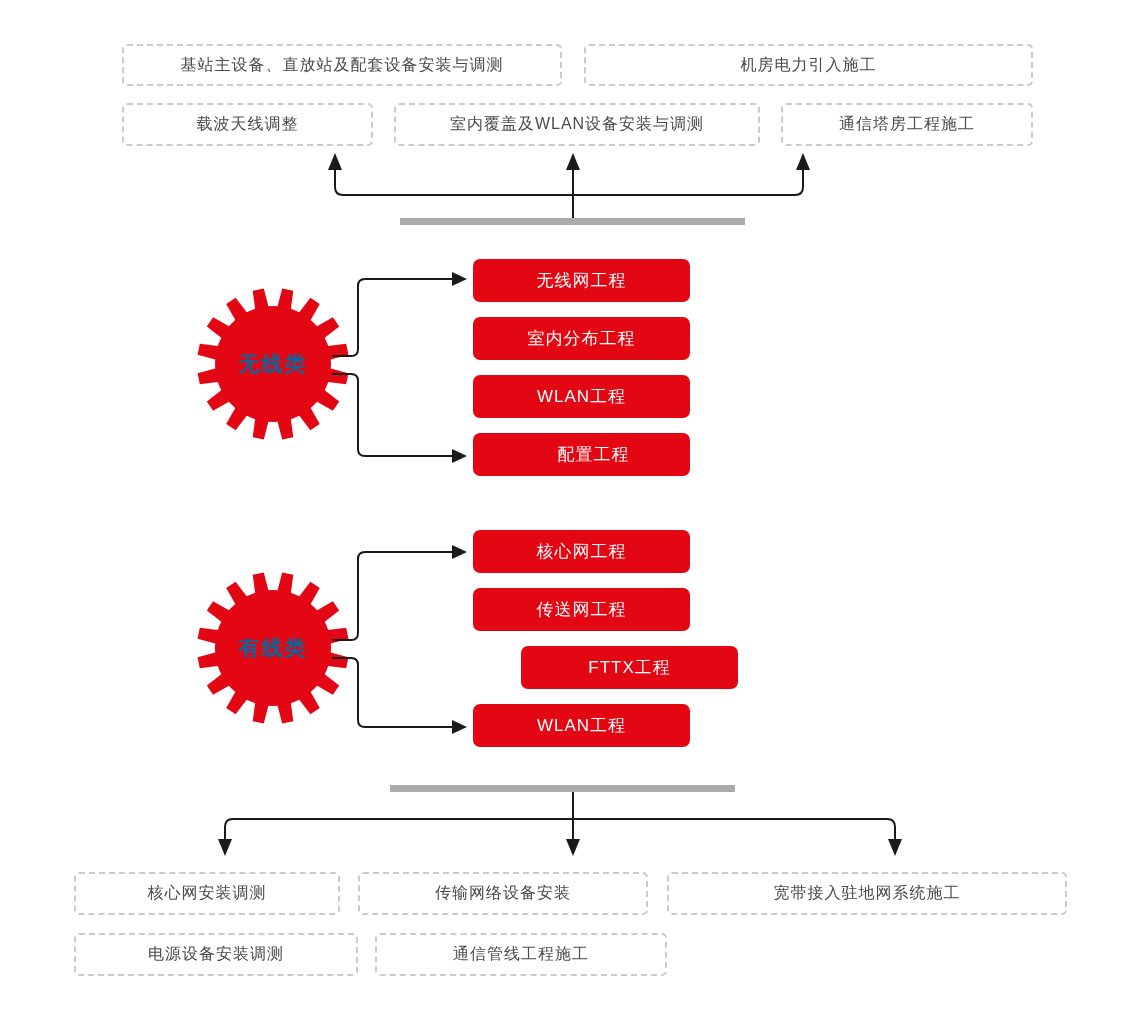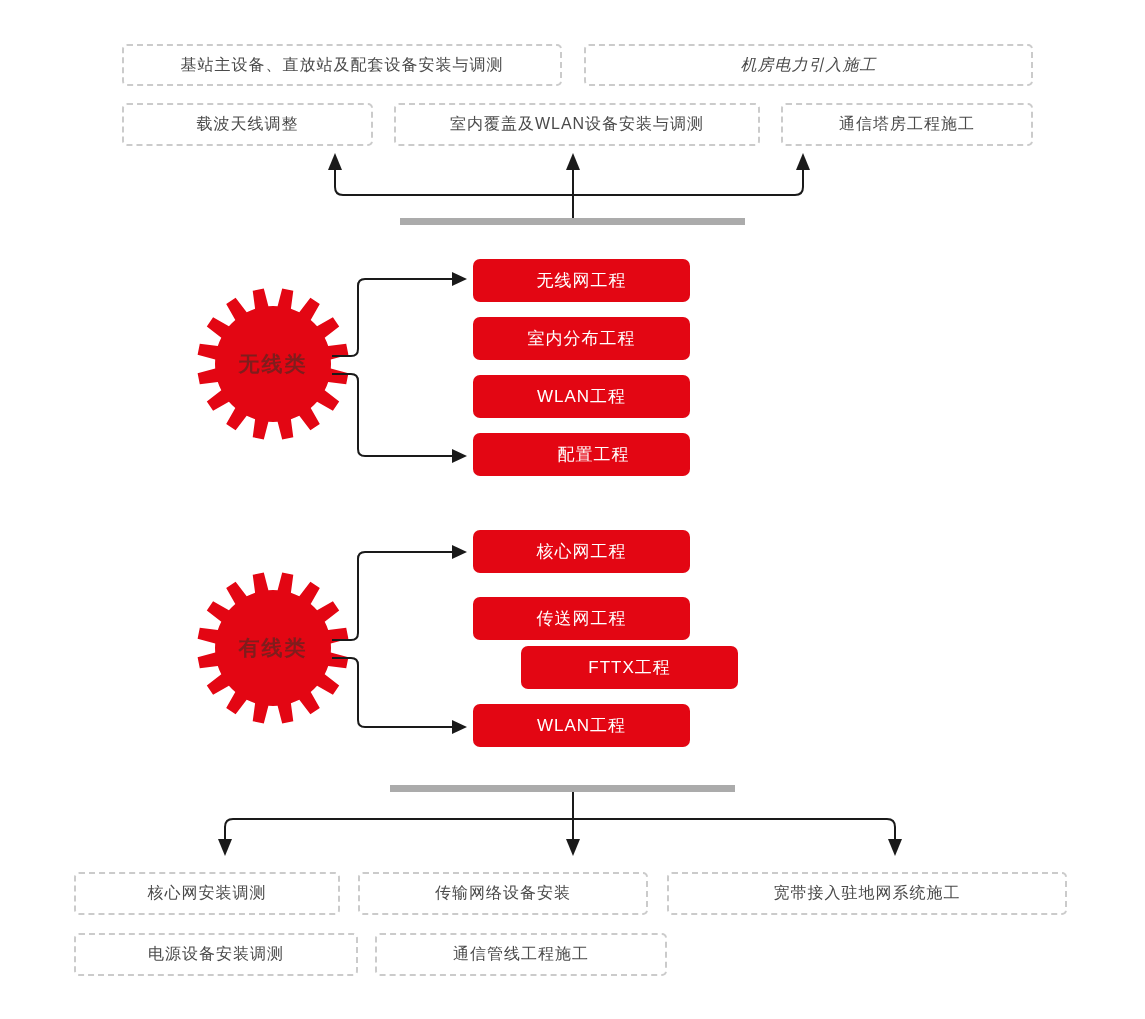--- a/index.html
+++ b/index.html
@@ -33,21 +33,21 @@
     display:flex;align-items:center;justify-content:center;
     color:#ffffff;
     font-size:17px;
     letter-spacing:1px;
     white-space:nowrap;
   }
   .gear-label{
     position:absolute;
     left:193px;width:160px;
     text-align:center;
-    color:#7f1d1d;
+    color:#0369a1;
     font-size:21px;
     font-weight:bold;
     letter-spacing:2px;
     line-height:24px;
   }
   .gray-bar{position:absolute;height:7px;width:345px;background:var(--bar,#ababab);}
 </style>
 </head>
 <body>
 
@@ -87,37 +87,37 @@
       <polygon points="225,856 218,839 232,839"></polygon>
       <polygon points="573,856 566,839 580,839"></polygon>
       <polygon points="895,856 888,839 902,839"></polygon>
     </g>
   </svg>
 
   <div class="gray-bar" style="left:400px;top:218px;"></div>
   <div class="gray-bar" style="left:390px;top:785px;"></div>
 
   <div class="dash-box" style="left:122px;top:44px;width:440px;height:42px;">基站主设备、直放站及配套设备安装与调测</div>
-  <div class="dash-box" style="left:584px;top:44px;width:449px;height:42px;font-style:italic;">机房电力引入施工</div>
+  <div class="dash-box" style="left:584px;top:44px;width:449px;height:42px;">机房电力引入施工</div>
 
   <div class="dash-box" style="left:122px;top:103px;width:251px;height:43px;">载波天线调整</div>
   <div class="dash-box" style="left:394px;top:103px;width:366px;height:43px;">室内覆盖及WLAN设备安装与调测</div>
   <div class="dash-box" style="left:781px;top:103px;width:252px;height:43px;">通信塔房工程施工</div>
 
   <div class="gear-label" style="top:352px;">无线类</div>
 
   <div class="red-box" style="top:259px;">无线网工程</div>
   <div class="red-box" style="top:317px;">室内分布工程</div>
   <div class="red-box" style="top:375px;">WLAN工程</div>
   <div class="red-box" style="top:433px;padding-left:24px;">配置工程</div>
 
   <div class="gear-label" style="top:636px;">有线类</div>
 
   <div class="red-box" style="top:530px;">核心网工程</div>
-  <div class="red-box" style="top:588px;margin-top:9px;">传送网工程</div>
+  <div class="red-box" style="top:588px;">传送网工程</div>
   <div class="red-box" style="top:646px;margin-left:48px;">FTTX工程</div>
   <div class="red-box" style="top:704px;">WLAN工程</div>
 
   <div class="dash-box" style="left:74px;top:872px;width:266px;height:43px;">核心网安装调测</div>
   <div class="dash-box" style="left:358px;top:872px;width:290px;height:43px;">传输网络设备安装</div>
   <div class="dash-box" style="left:667px;top:872px;width:400px;height:43px;">宽带接入驻地网系统施工</div>
 
   <div class="dash-box" style="left:74px;top:933px;width:284px;height:43px;">电源设备安装调测</div>
   <div class="dash-box" style="left:375px;top:933px;width:292px;height:43px;">通信管线工程施工</div>
 

